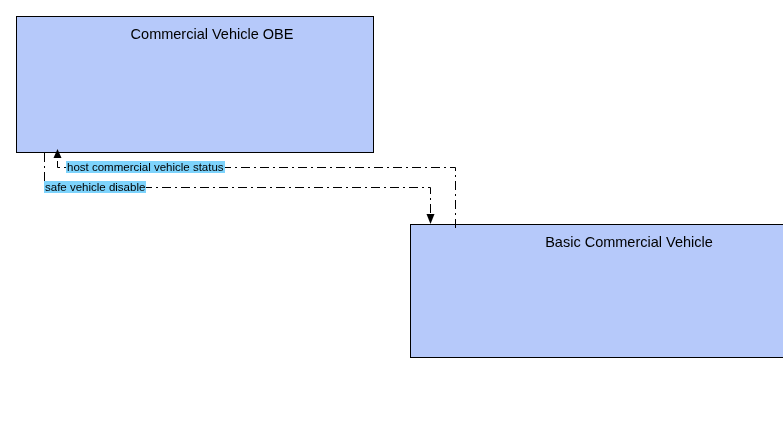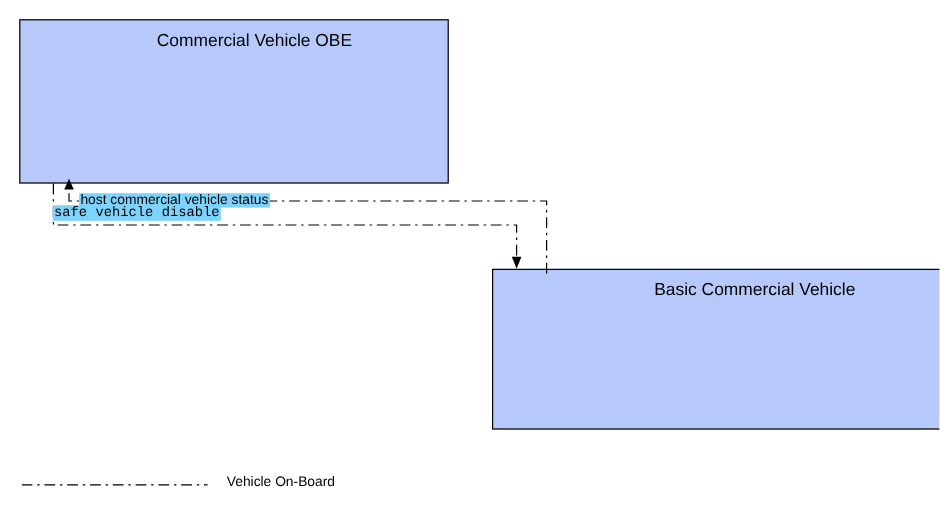--- a/index.html
+++ b/index.html
@@ -67,21 +67,21 @@
   .flow-label {
     position: absolute;
     font-size: 11.5px;
     color: #000000;
     background: #7dd3fc;
     white-space: nowrap;
     font-family: "Liberation Sans", sans-serif;
     padding: 0 1px;
   }
   #label-host-status { left: 66px; top: 161px; }
-  #label-safe-disable { left: 44px; top: 171px; font-family: Liberation Mono, monospace; }
+  #label-safe-disable { left: 44px; top: 181px; }
 
   #legend {
     position: absolute;
     left: 18px;
     top: 395px;
     width: 320px;
     height: 20px;
   }
   #legend-line {
     position: absolute;
@@ -119,20 +119,14 @@
     <polygon class="arrowhead" points="57.5,149 53.5,158 61.5,158"></polygon>
 
     <path class="flowline" d="M 44.5 153 L 44.5 187.5 L 430.5 187.5 L 430.5 215"></path>
     <polygon class="arrowhead" points="430.5,224 426.5,214 434.5,214"></polygon>
   </svg>
 
   <div class="flow-label" id="label-host-status">host commercial vehicle status</div>
 
   <div class="flow-label" id="label-safe-disable">safe vehicle disable</div>
 
-  <div id="legend">
-    <svg id="legend-line" viewBox="0 0 175 18">
-      <line x1="0" y1="9" x2="155" y2="9" stroke="#000000" stroke-width="1" stroke-dasharray="9 4 2 4"></line>
-    </svg>
-    <div id="legend-label">Vehicle On-Board</div>
-  </div>
 
 </div>
 
 </body></html>

